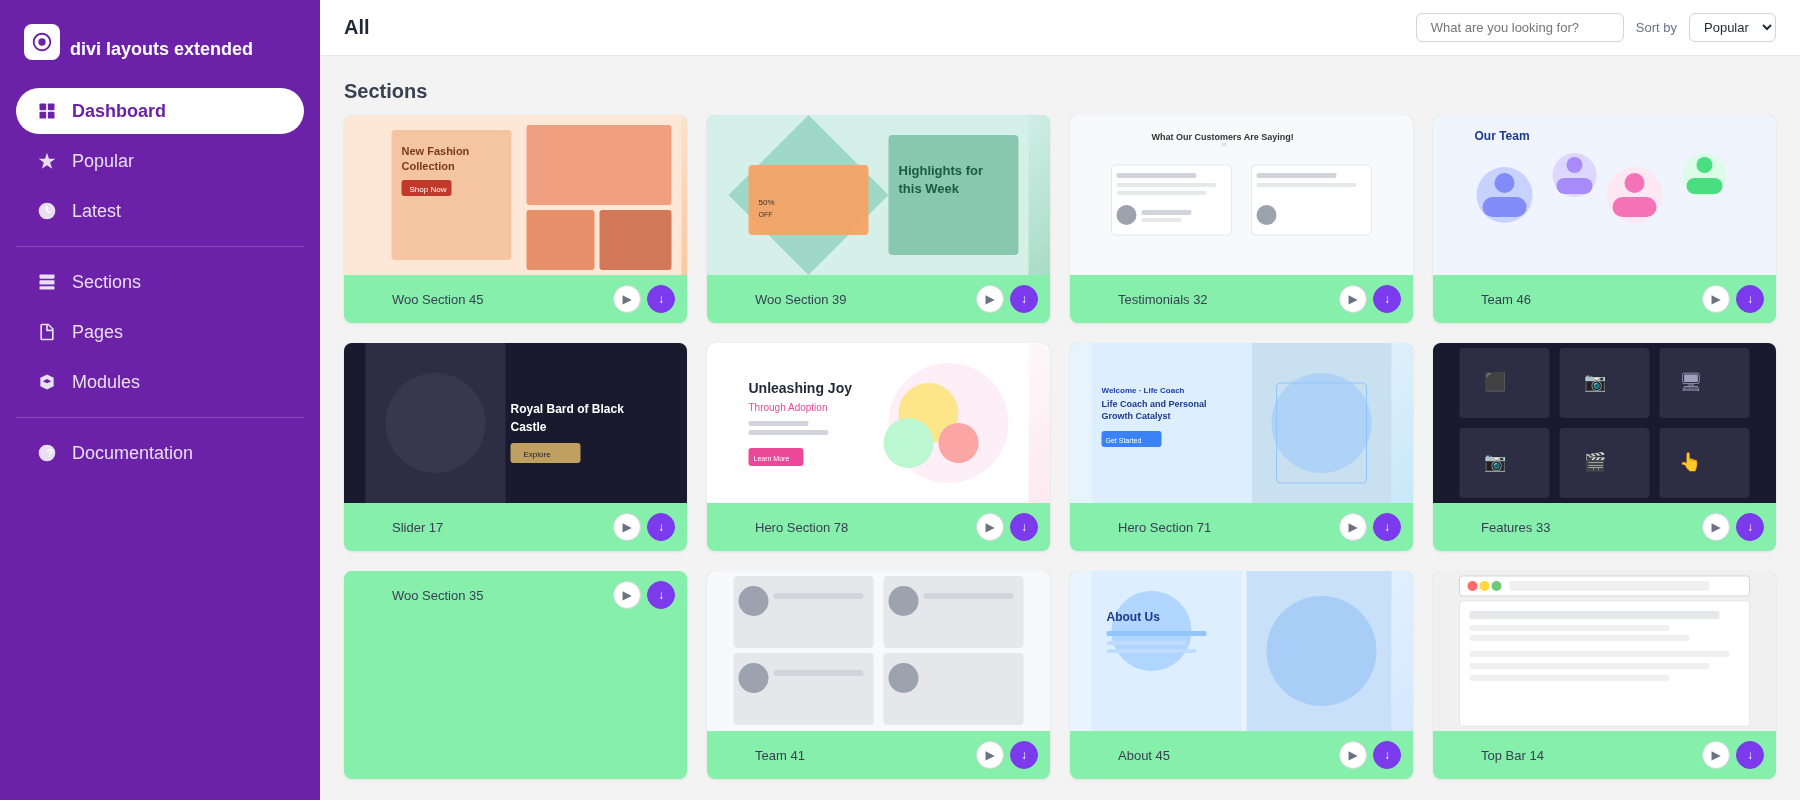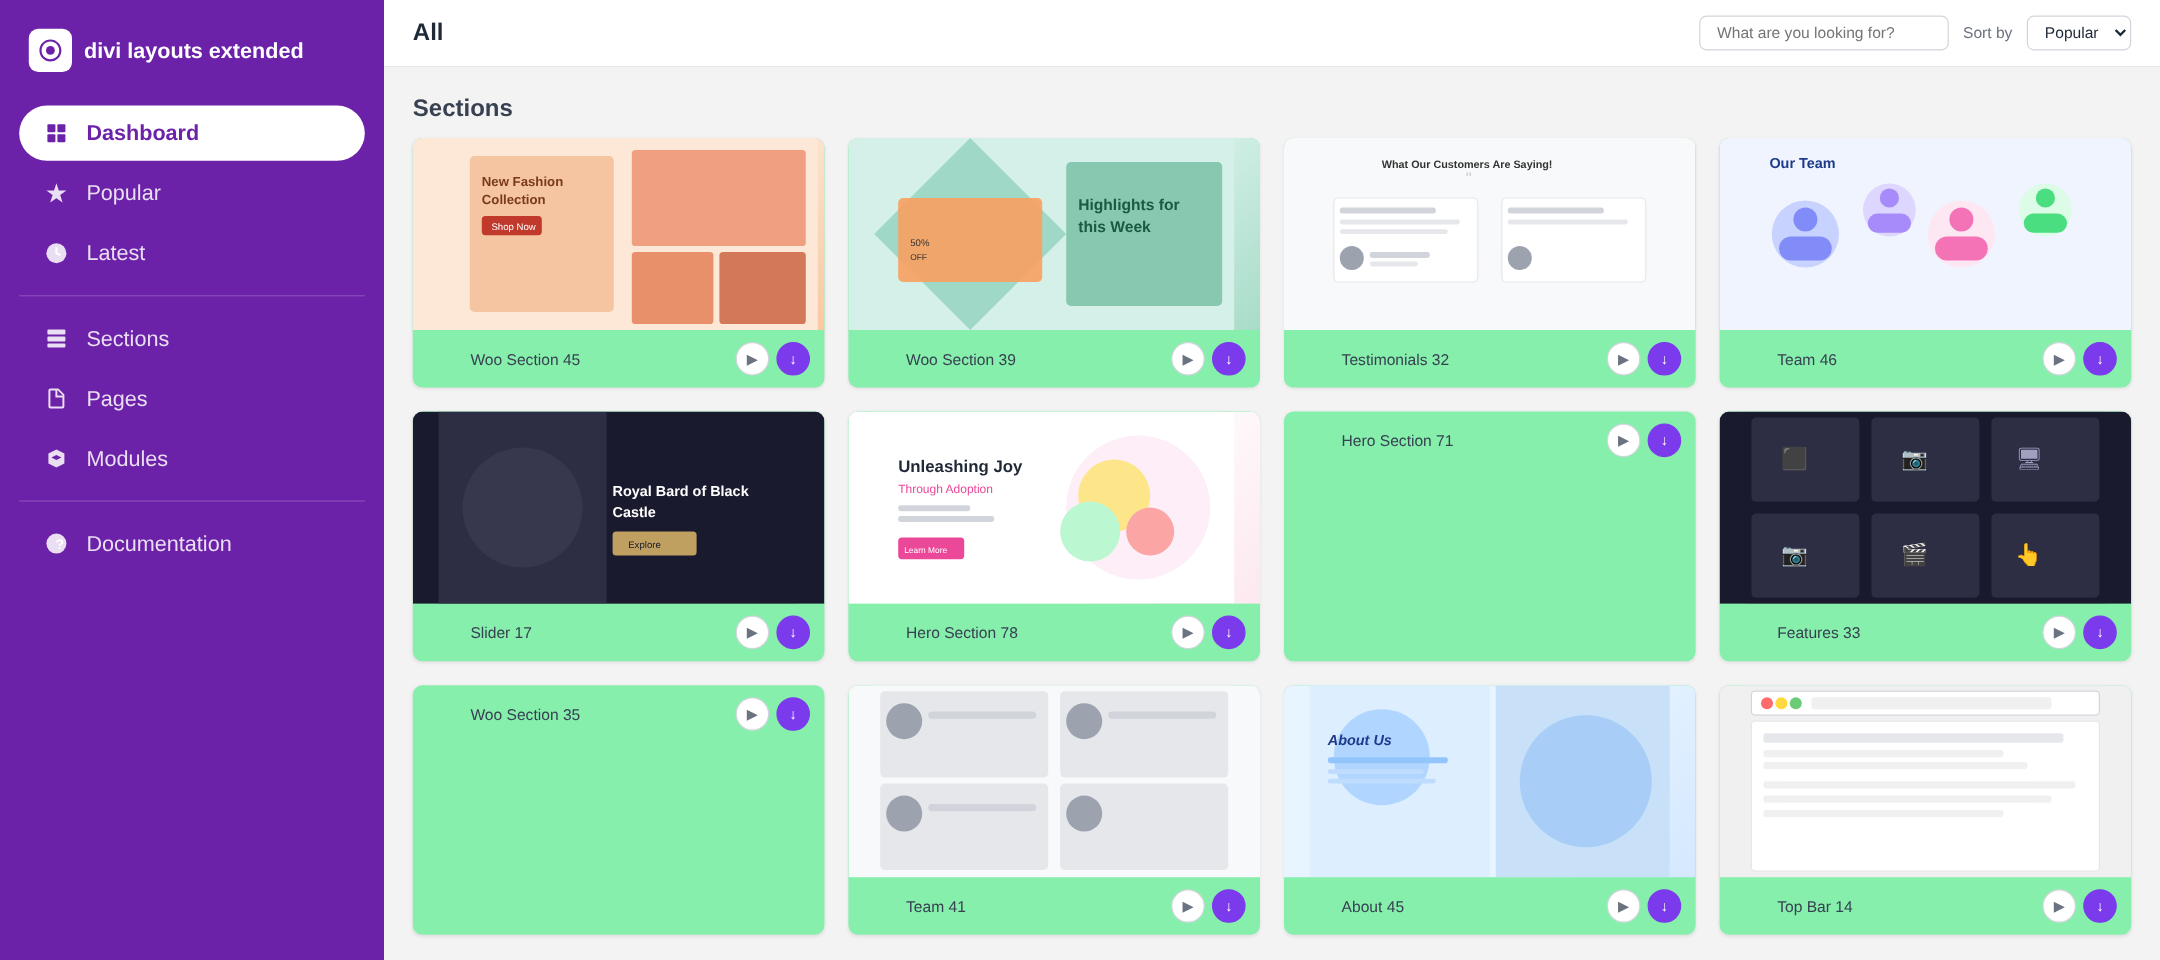--- a/index.html
+++ b/index.html
@@ -10,21 +10,21 @@
       width: 320px;
       min-width: 320px;
       background: #6b21a8;
       display: flex;
       flex-direction: column;
       padding: 24px 16px;
       gap: 4px;
     }
     .sidebar-logo {
       display: flex;
-      align-items: center;
+      align-items: flex-end;
       gap: 10px;
       color: white;
       font-size: 18px;
       font-weight: 700;
       margin-bottom: 24px;
       padding: 0 8px;
     }
     .logo-icon {
       width: 36px;
       height: 36px;
@@ -162,21 +162,21 @@
     .thumb-woo45 { background: linear-gradient(135deg, #fde8d8 60%, #f9c8a0 100%); padding-left: 32px; }
     .thumb-woo39 { background: linear-gradient(135deg, #d4f0e8 60%, #a8dcc8 100%); }
     .thumb-testimonials { background: #f8f9fa; }
     .thumb-team { background: #f0f4ff; }
     .thumb-slider17 { background: #1a1a2e; }
     .thumb-hero78 { background: linear-gradient(135deg, #fff 50%, #fde8f0 100%); }
     .thumb-hero71 { background: linear-gradient(135deg, #e8f4fd 50%, #c8e8f8 100%); }
     .thumb-features { background: #1a1a2e; }
     .thumb-woo35 { background: linear-gradient(135deg, #fde8e8 50%, #f9d4c8 100%); }
     .thumb-team41 { background: #f8f9fa; }
-    .thumb-about45 { background: linear-gradient(135deg, #e8f4ff 50%, #d4e8ff 100%); font-style: italic; }
+    .thumb-about45 { background: linear-gradient(135deg, #e8f4ff 50%, #d4e8ff 100%); }
     .thumb-topbar { background: #f0f0f0; }
 
     
     .sections-label {
       font-size: 20px;
       font-weight: 700;
       color: #374151;
       padding: 0 0 12px 0;
       margin-top: 4px;
     }
@@ -445,20 +445,36 @@
         <div class="card-footer">
           <span class="card-title">Hero Section 78</span>
           <div class="card-actions">
             <button class="btn-circle">▶</button>
             <button class="btn-circle primary">↓</button>
           </div>
         </div>
       </div>
 
       <div class="card">
+        <div class="card-thumb thumb-hero71">
+          <div class="mock-container">
+            <svg width="100%" height="100%" viewBox="0 0 300 160" xmlns="http://www.w3.org/2000/svg">
+              <rect width="300" height="160" fill="#e8f4fd"></rect>
+              <rect x="160" y="0" width="140" height="160" fill="#c8e0f0"></rect>
+              <rect x="0" y="0" width="160" height="160" fill="#ddeeff"></rect>
+              <text x="10" y="50" font-size="8" font-weight="bold" fill="#1e40af">Welcome · Life Coach</text>
+              <text x="10" y="64" font-size="9" font-weight="bold" fill="#1e3a8a">Life Coach and Personal</text>
+              <text x="10" y="76" font-size="9" font-weight="bold" fill="#1e3a8a">Growth Catalyst</text>
+              <rect x="10" y="88" width="60" height="16" rx="3" fill="#3b82f6"></rect>
+              <text x="14" y="100" font-size="7" fill="white">Get Started</text>
+              <circle cx="230" cy="80" r="50" fill="#93c5fd" opacity="0.5"></circle>
+              <rect x="185" y="40" width="90" height="100" rx="4" fill="none" stroke="#93c5fd" stroke-width="1"></rect>
+            </svg>
+          </div>
+        </div>
         <div class="card-footer">
           <span class="card-title">Hero Section 71</span>
           <div class="card-actions">
             <button class="btn-circle">▶</button>
             <button class="btn-circle primary">↓</button>
           </div>
         </div>
       </div>
 
       <div class="card">

